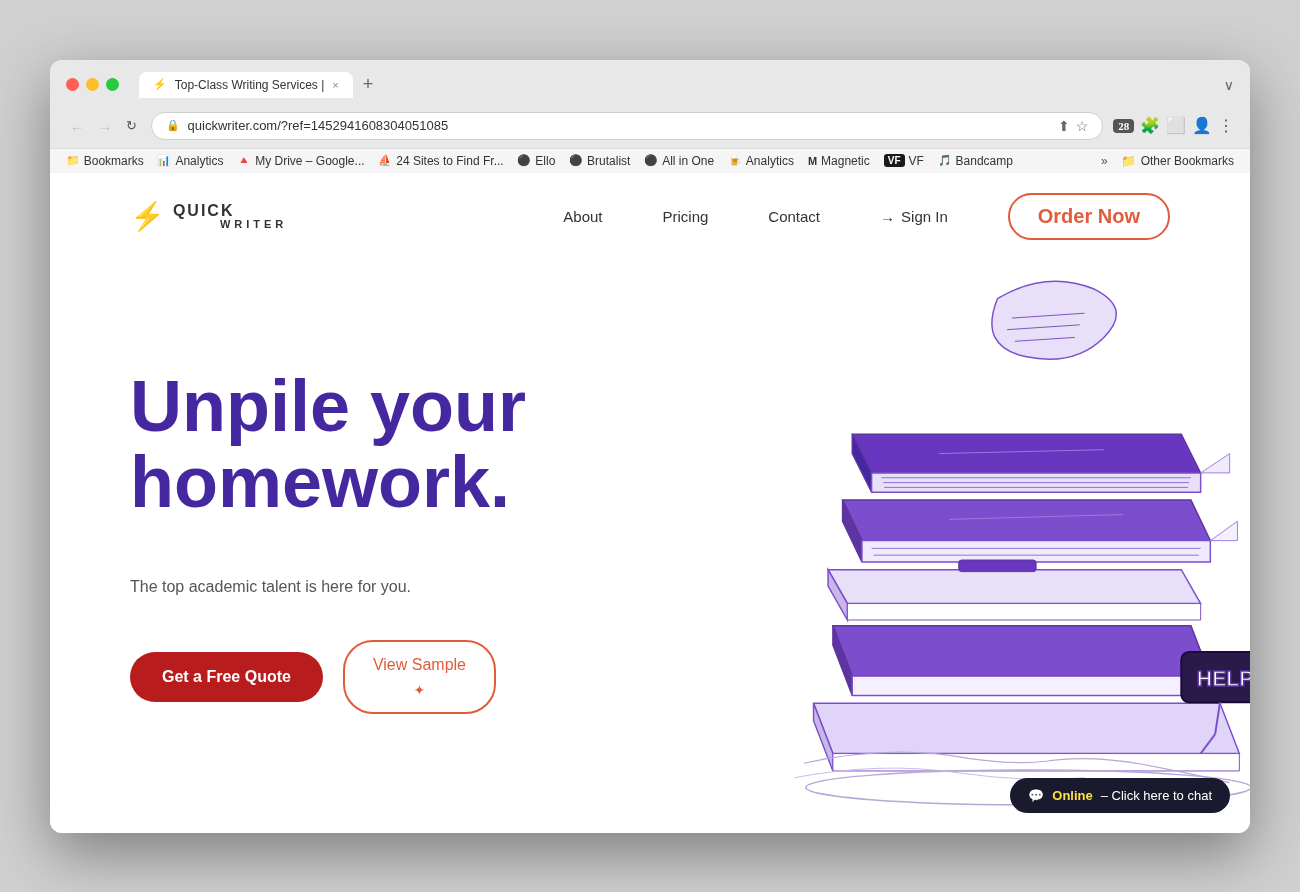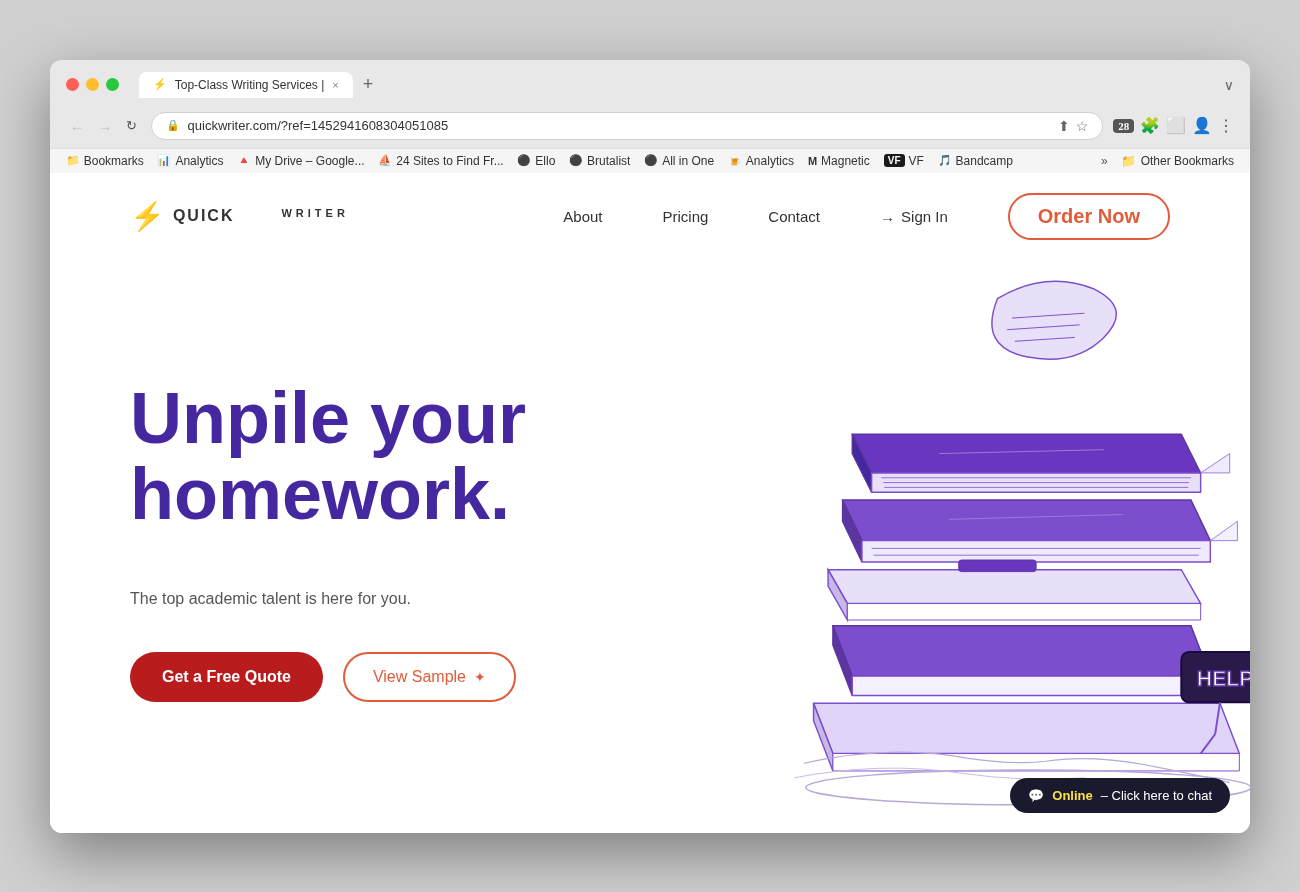--- a/index.html
+++ b/index.html
@@ -208,21 +208,21 @@
     }
 
     .logo-bolt {
       color: #e05c3a;
       font-size: 28px;
       font-weight: bold;
     }
 
     .logo-text {
       display: flex;
-      flex-direction: row;
+      flex-direction: column;
       line-height: 1;
     }
 
     .logo-quick {
       font-size: 16px;
       font-weight: 900;
       color: #333;
       letter-spacing: 2px;
     }
 
@@ -320,20 +320,21 @@
       border: 2px solid #e05c3a;
       color: #e05c3a;
       padding: 14px 28px;
       border-radius: 30px;
       font-size: 16px;
       font-weight: 500;
       cursor: pointer;
       display: flex;
       align-items: center;
       gap: 8px;
+      flex-direction: column;
     }
 
     
     .hero-illustration {
       position: absolute;
       right: -20px;
       top: 0;
       width: 700px;
       height: 600px;
     }

